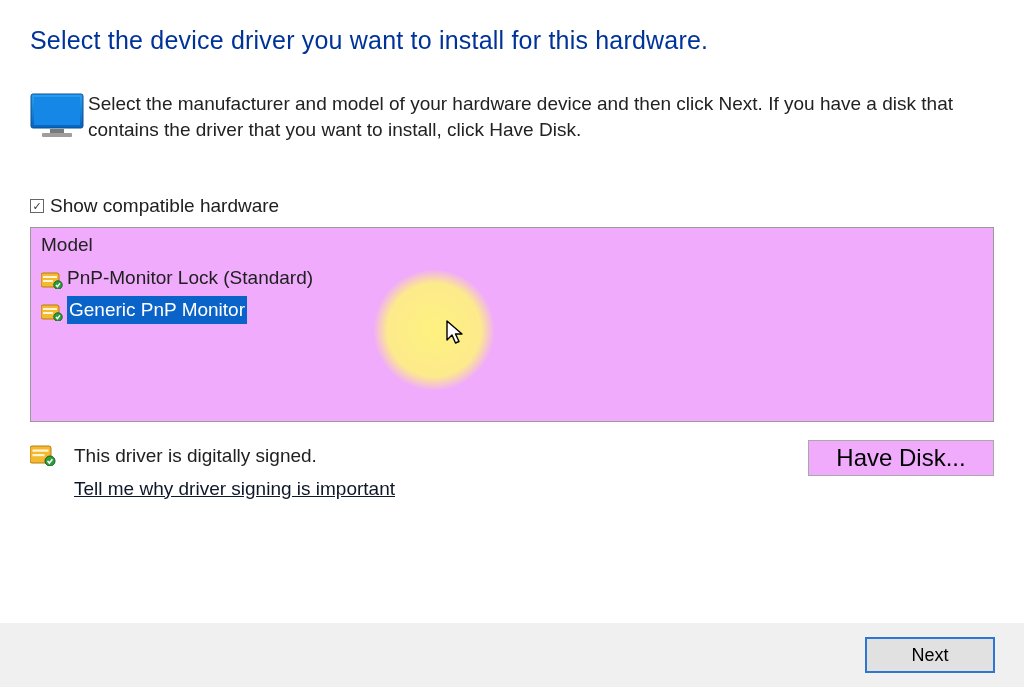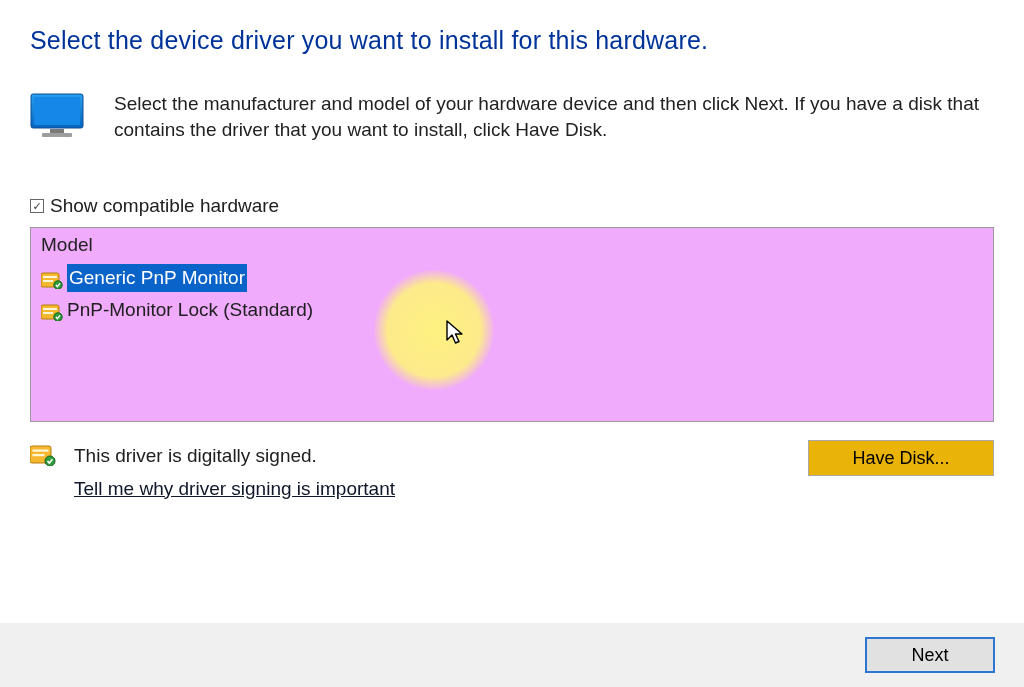--- a/index.html
+++ b/index.html
@@ -20,21 +20,20 @@
   .title {
     color: #003399;
     font-size: 25px;
     font-weight: 400;
     margin: 4px 0 36px 0;
     letter-spacing: 0.2px;
   }
   .intro-row {
     display: flex;
     align-items: flex-start;
-    gap: 26px;
     margin-bottom: 52px;
   }
   .monitor-icon {
     flex: 0 0 auto;
     width: 58px; height: 48px;
     margin-top: 2px;
   }
   .intro-text {
     flex: 1;
     font-size: 19px;
@@ -106,24 +105,24 @@
     font-size: 19px;
     line-height: 1.7;
   }
   .signed-link {
     color: #0f172a;
     text-decoration: underline;
     cursor: pointer;
   }
   .have-disk-btn {
     width: 186px; height: 36px;
-    background: #eab308;
+    background: #f0abfc;
     border: 1px solid #a9a9a9;
     font-family: inherit;
-    font-size: 18px;
+    font-size: 24px;
     cursor: pointer;
   }
   .footer {
     position: absolute;
     left: 0; right: 0; bottom: 0;
     height: 64px;
     background: #f0f0f0;
     display: flex;
     align-items: center;
     justify-content: flex-end;
@@ -186,44 +185,44 @@
   </div>
 
   <div class="checkbox-row">
     <span class="chk"></span>
     <span>Show compatible hardware</span>
   </div>
 
   <div class="model-box">
     <div class="model-header">Model</div>
 
+    <div class="model-item">
+      <span class="driver-icon">
+        <svg viewBox="0 0 22 18" width="22" height="18">
+          <rect x="0" y="2" width="18" height="14" rx="2" fill="#f5b82e" stroke="#b37e10"></rect>
+          <rect x="2" y="5" width="14" height="2" fill="#fff6da"></rect>
+          <rect x="2" y="9" width="10" height="2" fill="#fff6da"></rect>
+          <circle cx="17" cy="14" r="4.2" fill="#2f9e3e" stroke="#18611f"></circle>
+          <path d="M15 14 l1.4 1.6 l2.6 -3.2" stroke="#fff" stroke-width="1.4" fill="none"></path>
+        </svg>
+      </span>
+      <span class="label">PnP-Monitor Lock (Standard)</span>
+    </div>
+
     <div class="model-item selected">
       <span class="driver-icon">
         <svg viewBox="0 0 22 18" width="22" height="18">
           <rect x="0" y="2" width="18" height="14" rx="2" fill="#f5b82e" stroke="#b37e10"></rect>
           <rect x="2" y="5" width="14" height="2" fill="#fff6da"></rect>
           <rect x="2" y="9" width="10" height="2" fill="#fff6da"></rect>
           <circle cx="17" cy="14" r="4.2" fill="#2f9e3e" stroke="#18611f"></circle>
           <path d="M15 14 l1.4 1.6 l2.6 -3.2" stroke="#fff" stroke-width="1.4" fill="none"></path>
         </svg>
       </span>
       <span class="label">Generic PnP Monitor</span>
-    </div>
-
-    <div class="model-item">
-      <span class="driver-icon">
-        <svg viewBox="0 0 22 18" width="22" height="18">
-          <rect x="0" y="2" width="18" height="14" rx="2" fill="#f5b82e" stroke="#b37e10"></rect>
-          <rect x="2" y="5" width="14" height="2" fill="#fff6da"></rect>
-          <rect x="2" y="9" width="10" height="2" fill="#fff6da"></rect>
-          <circle cx="17" cy="14" r="4.2" fill="#2f9e3e" stroke="#18611f"></circle>
-          <path d="M15 14 l1.4 1.6 l2.6 -3.2" stroke="#fff" stroke-width="1.4" fill="none"></path>
-        </svg>
-      </span>
-      <span class="label">PnP-Monitor Lock (Standard)</span>
     </div>
   </div>
 
   <div class="signed-row">
     <div class="signed-col">
       <span class="driver-icon" style="width:26px;height:22px;margin-top:4px">
         <svg viewBox="0 0 26 22" width="26" height="22">
           <rect x="0" y="2" width="21" height="17" rx="2" fill="#f5b82e" stroke="#b37e10"></rect>
           <rect x="2.5" y="5.5" width="16" height="2.2" fill="#fff6da"></rect>
           <rect x="2.5" y="10" width="12" height="2.2" fill="#fff6da"></rect>

